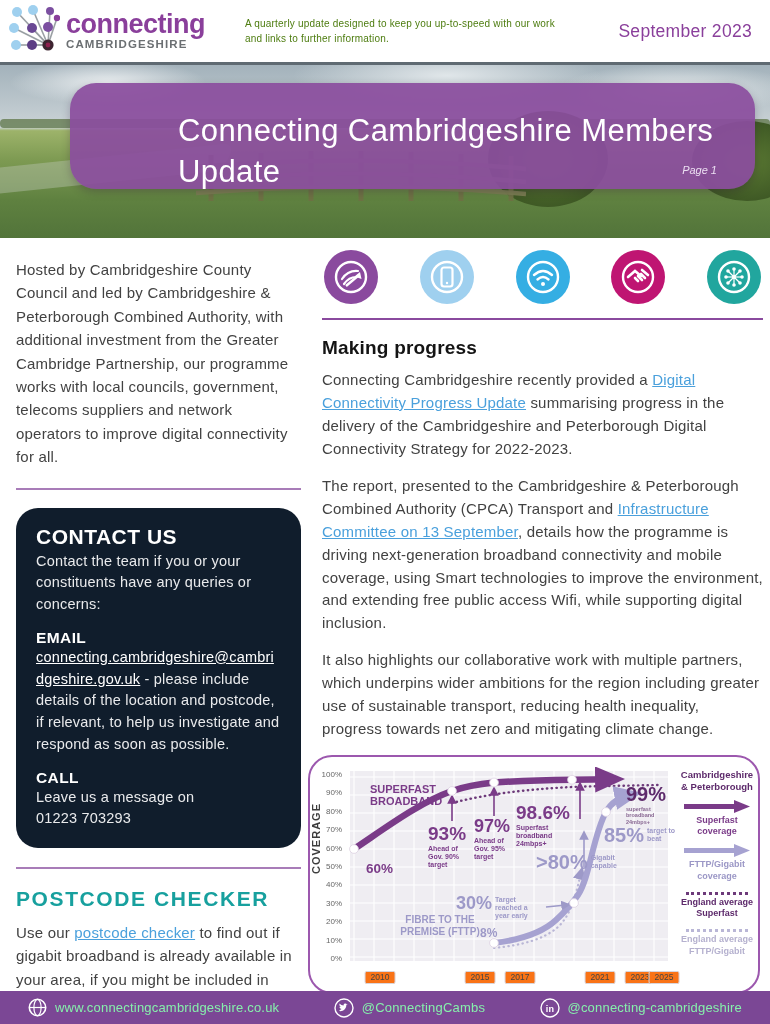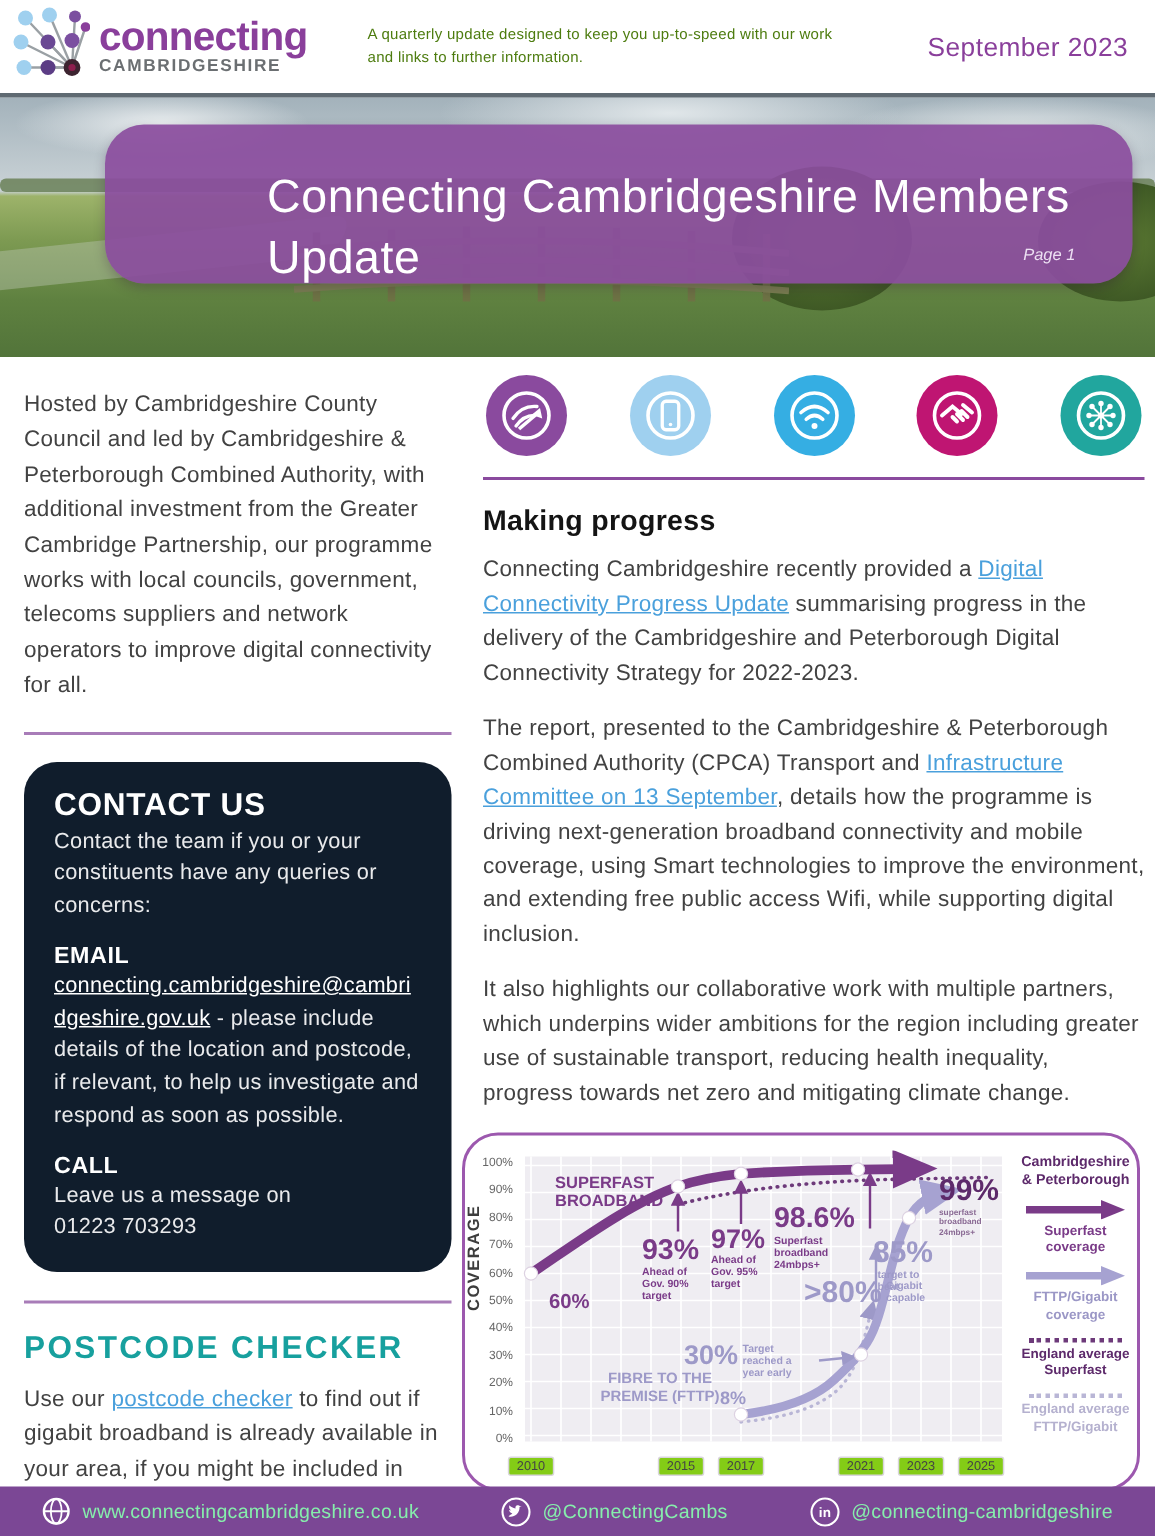--- a/index.html
+++ b/index.html
@@ -68,21 +68,21 @@
   .ytick { font-size:8px; color:#666; line-height:1; }
   .plot-wrap { position:relative; width:330px; height:200px; flex:none; }
   .plot-bg { position:absolute; left:6px; top:4px; width:318px; height:190px; background:#efedf2; }
   .plot-svg { position:absolute; left:0; top:0; }
   .anno { position:absolute; line-height:1; }
   .anno .val { font-weight:800; }
   .anno .note { font-size:7px; font-weight:700; line-height:1.15; margin-top:2px; }
   .purple { color:#7a3b88; }
   .lilac { color:#9d99c8; }
   .xticks { position:relative; height:20px; margin-left:30px; width:330px; }
-  .xtick { position:absolute; top:4px; transform:translateX(-50%); font-size:8.5px; color:#444; background:#84cc16; border:1px solid #d9d5dc; border-radius:2px; padding:1px 5px; line-height:1.1; }
+  .xtick { position:absolute; top:4px; transform:translateX(-50%); font-size:8.5px; color:#444; background:#f97316; border:1px solid #d9d5dc; border-radius:2px; padding:1px 5px; line-height:1.1;margin-left:26px; }
   .legend { flex:1; padding:2px 2px 0 6px; display:flex; flex-direction:column; align-items:center; text-align:center; }
   .legend .lg-head { font-size:9.5px; font-weight:800; color:#5d2a6b; line-height:1.25; }
   .legend .lg-label { font-size:9px; font-weight:700; line-height:1.25; margin-top:2px; }
   .legend .dotted { width:62px; border-top:3px dotted; margin-top:10px; }
   .legend svg { margin-top:7px; }
   .chart-caption { text-align:center; font-style:italic; font-size:15px; color:#3f3f3f; margin-top:12px; letter-spacing:0.2px; }
 
   
   .footer { position:absolute; left:0; bottom:0; width:100%; height:33px; background:#7b4795; display:flex; align-items:center; justify-content:space-between; padding:0 28px; }
   .footer-item { display:flex; align-items:center; color:#86efac; font-size:13px; letter-spacing:0.2px; }
@@ -371,21 +371,21 @@
             <div class="anno lilac" style="left:46px; top:147px; width:100px; font-size:10px; font-weight:800; text-align:center; line-height:1.15;">FIBRE TO THE PREMISE (FTTP)</div>
             <div class="anno lilac" style="left:136px; top:157px;"><span class="val" style="font-size:12px;">8%</span></div>
             <div class="anno lilac" style="left:112px; top:127px; display:flex; align-items:flex-start;">
               <span class="val" style="font-size:18px;">30%</span>
               <span class="note" style="width:46px; margin-left:3px;">Target reached a year early</span>
             </div>
             <div class="anno lilac" style="left:192px; top:85px; display:flex; align-items:flex-start;">
               <span class="val" style="font-size:20px;">&gt;80%</span>
               <span class="note" style="width:30px; margin-left:3px;">Gigabit capable</span>
             </div>
-            <div class="anno lilac" style="left:238px; top:58px; display:flex; align-items:flex-start;flex-direction:column;">
+            <div class="anno lilac" style="left:260px; top:58px; display:flex; align-items:flex-start;">
               <span class="val" style="font-size:20px;">85%</span>
               <span class="note" style="width:28px; margin-left:3px;">target to beat</span>
             </div>
           </div>
 
           <div class="legend">
             <div class="lg-head">Cambridgeshire &amp; Peterborough</div>
             <svg width="66" height="13" viewBox="0 0 66 13">
                 <rect x="0" y="4" width="50" height="5" fill="#7a3b88"></rect>
                 <polygon points="50,0 66,6.5 50,13" fill="#7a3b88"></polygon>
@@ -401,21 +401,21 @@
             <div class="dotted" style="border-color:#b9b6d6;"></div>
             <div class="lg-label" style="color:#b5b1cf;">England average FTTP/Gigabit</div>
           </div>
         </div>
         <div class="xticks" id="x-ticks">
             <div class="xtick" style="left: 10px;">2010</div>
             <div class="xtick" style="left: 110px;">2015</div>
             <div class="xtick" style="left: 150px; text-align: right;">2017</div>
             <div class="xtick" style="left: 230px;">2021</div>
             <div class="xtick" style="left: 270px;">2023</div>
-            <div class="xtick" style="left: 310px;">2025</div>
+            <div class="xtick" style="left: 294px;">2025</div>
           </div>
       </div>
 
       <div class="chart-caption">Superfast and FTTP progress chart, August 2023</div>
     </div>
   </div>
 
   <div class="footer">
     <div class="footer-item">
       <svg width="19" height="19" viewBox="0 0 19 19">

